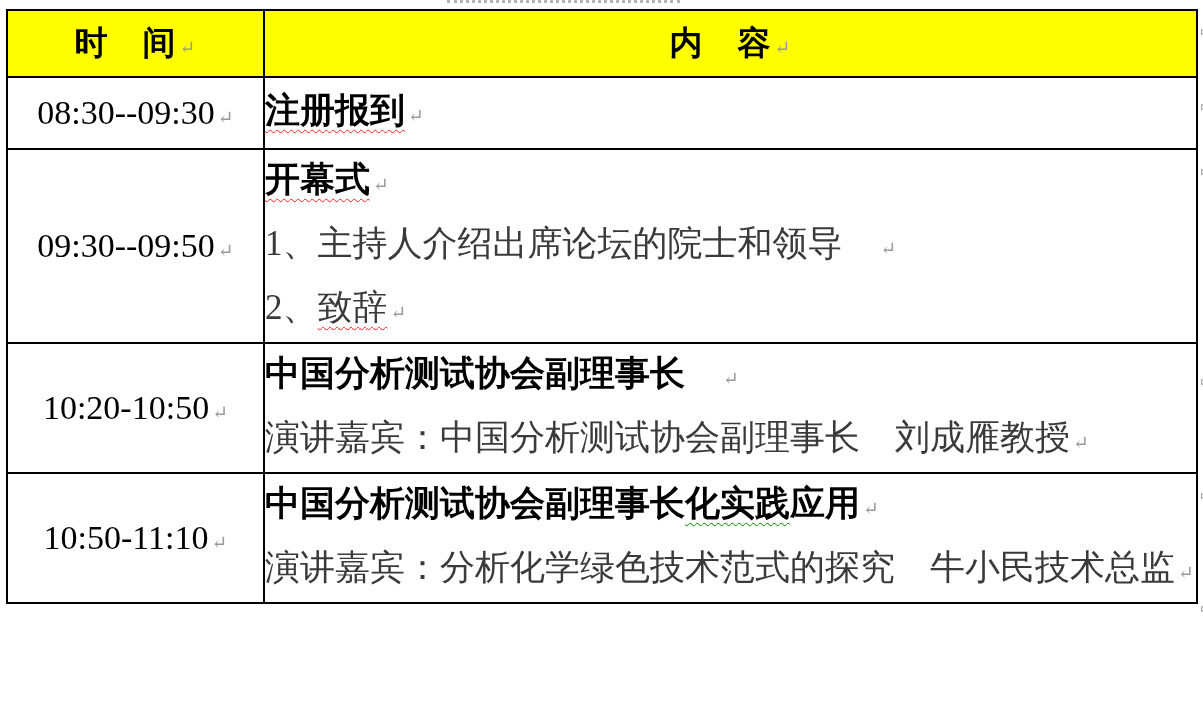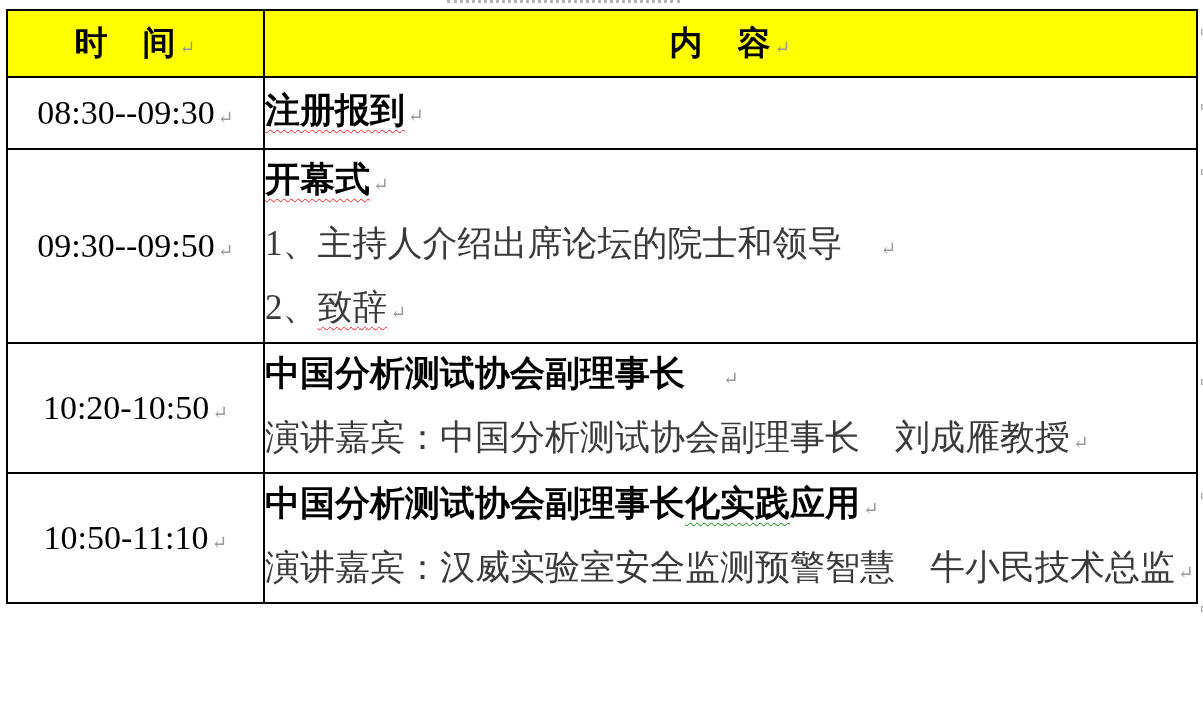--- a/index.html
+++ b/index.html
@@ -133,21 +133,21 @@
         <td class="time-cell"><span>10:20-10:50</span><span class="pilcrow">↵</span></td>
         <td class="content-cell">
           <div class="content-line bold"><span>中国分析测试协会副理事长　</span><span class="pilcrow">↵</span></div>
           <div class="content-line"><span>演讲嘉宾：中国分析测试协会副理事长　刘成雁教授</span><span class="pilcrow">↵</span></div>
         </td>
       </tr>
       <tr style="height: 125px;">
         <td class="time-cell"><span>10:50-11:10</span><span class="pilcrow">↵</span></td>
         <td class="content-cell">
           <div class="content-line bold"><span>中国分析测试协会副理事长</span><span class="wavy-green">化实践</span><span>应用</span><span class="pilcrow">↵</span></div>
-          <div class="content-line"><span>演讲嘉宾：汉威实验室安全监测预警智慧　牛小民技术总监</span><span class="pilcrow">↵</span></div>
+          <div class="content-line"><span>演讲嘉宾：分析化学绿色技术范式的探究　牛小民技术总监</span><span class="pilcrow">↵</span></div>
         </td>
       </tr>
     </tbody>
 </table>
 
 <span class="row-end-mark" style="top: 25px;">¤</span>
 <span class="row-end-mark" style="top: 100px;">¤</span>
 <span class="row-end-mark" style="top: 165px;">¤</span>
 <span class="row-end-mark" style="top: 375px;">¤</span>
 <span class="row-end-mark" style="top: 489px;">¤</span>

